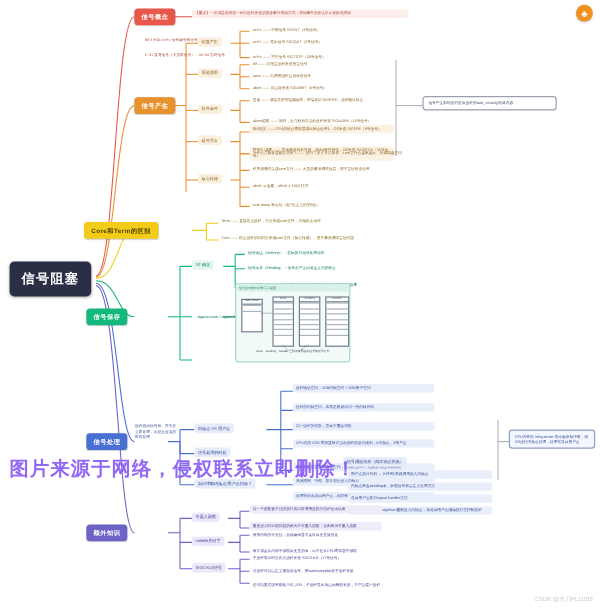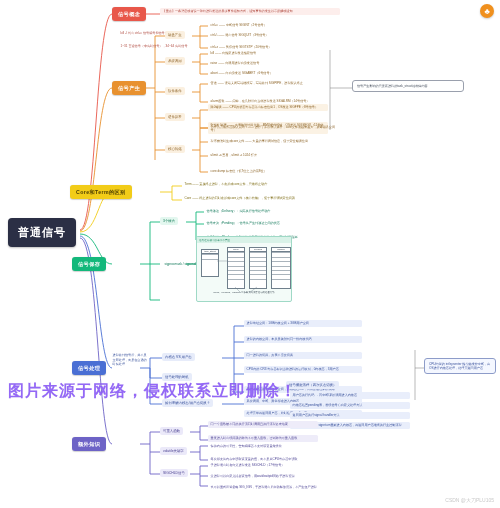--- a/index.html
+++ b/index.html
@@ -139,21 +139,21 @@
       <path d="M222 404 L 234 404 M234 404 L244 404" stroke="#4a6fd4"></path>
       <path d="M415 350 L415 400 M415 368 L424 368" stroke="#8b8b8b" stroke-width="0.6"></path>
 
       <path d="M140 444 L 150 444 M150 432 L150 474 M150 432 L160 432 M150 452 L160 452 M150 474 L160 474" stroke="#6d63c6"></path>
       <path d="M190 432 L 200 432 M200 426 L200 440 M200 426 L208 426 M200 440 L208 440" stroke="#6d63c6"></path>
       <path d="M190 452 L 200 452 M200 446 L200 460 M200 446 L208 446 M200 460 L208 460" stroke="#6d63c6"></path>
       <path d="M190 474 L 200 474 M200 466 L200 486 M200 466 L208 466 M200 476 L208 476 M200 486 L208 486" stroke="#6d63c6"></path>
     </g>
   </svg>
 
-  <div class="node root" style="left:8px;top:218px;">普通信号</div>
+  <div class="node root" style="left:8px;top:218px;">信号阻塞</div>
 
   <div class="node pill red" style="left:112px;top:7px;">信号概念</div>
   <div class="node leaf red" style="left:160px;top:8px;width:180px;">【重点】一条消息或者说一种向进程发送的异步事件通知方式，通知事件的发生以示提醒或通知</div>
   <div class="node leaf plainR" style="left:118px;top:30px;width:120px;">kill -l 列出 ctrl+c 信号编号和信号名称</div>
   <div class="node leaf plainR" style="left:118px;top:43px;width:120px;">1~31 普通信号（非实时信号），34~64 实时信号</div>
 
   <div class="node pill orange" style="left:112px;top:81px;">信号产生</div>
 
   <div class="node tag orange" style="left:165px;top:31px;">键盘产生</div>
   <div class="node leaf plainO" style="left:208px;top:22px;width:130px;">ctrl+c —— 中断信号 SIGINT（2号信号）</div>

